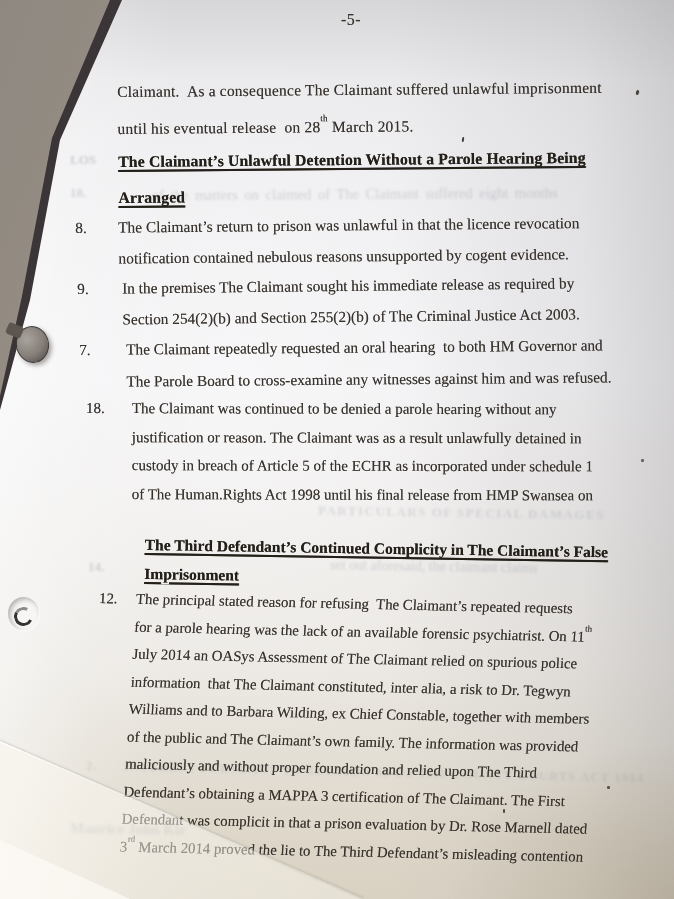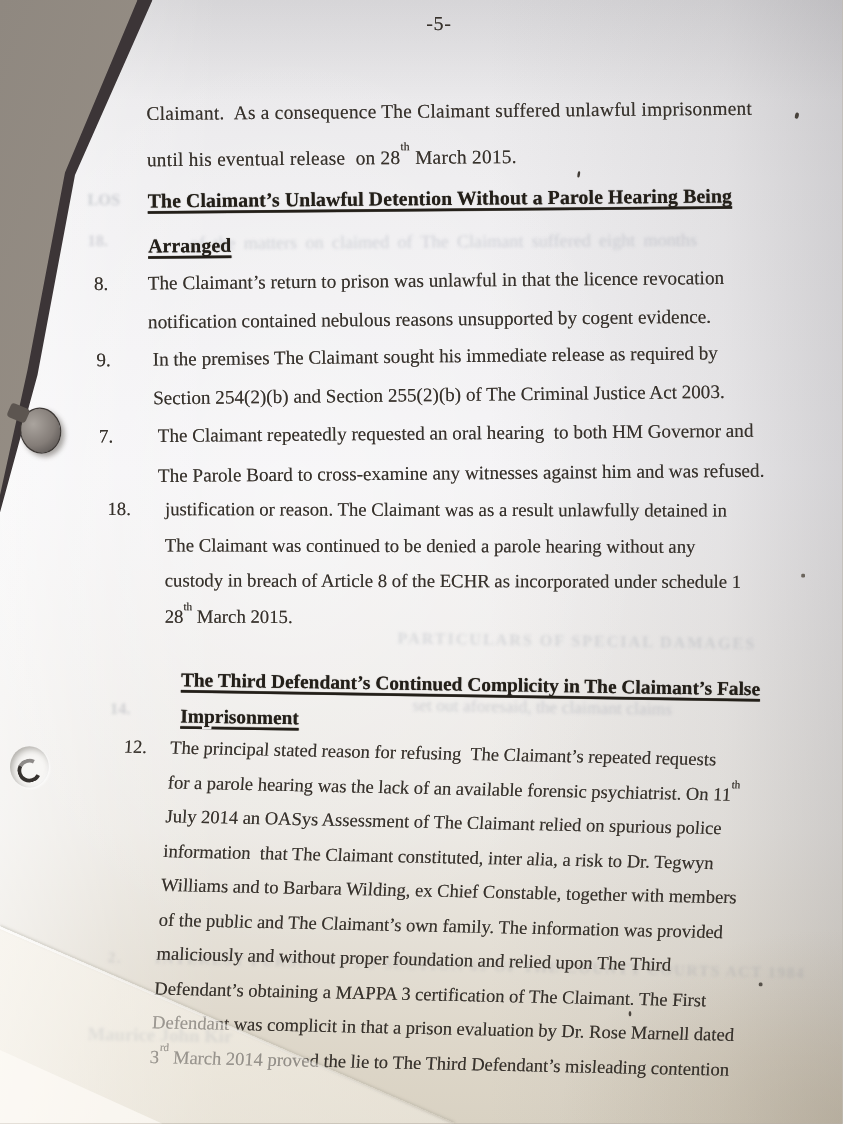--- a/index.html
+++ b/index.html
@@ -143,24 +143,24 @@
       <span class="pnum">7.</span>
       <div class="plines">
         <div class="line supify">The Claimant repeatedly requested an oral hearing  to both HM Governor and</div>
         <div class="line supify">The Parole Board to cross-examine any witnesses against him and was refused.</div>
       </div>
     </div>
 
     <div class="txt para11">
       <span class="pnum">18.</span>
       <div class="plines">
+        <div class="line supify">The Claimant was continued to be denied a parole hearing without any</div>
         <div class="line supify">justification or reason. The Claimant was as a result unlawfully detained in</div>
-        <div class="line supify">The Claimant was continued to be denied a parole hearing without any</div>
-        <div class="line supify">custody in breach of Article 8 of the ECHR as incorporated under schedule 1</div>
-        <div class="line supify">28<sup>th</sup> March 2015.</div>
+        <div class="line supify">custody in breach of Article 5 of the ECHR as incorporated under schedule 1</div>
+        <div class="line supify">of The Human.Rights Act 1998 until his final release from HMP Swansea on</div>
       </div>
     </div>
 
     <div class="txt head2">
       <div class="line h-line">The Third Defendant’s Continued Complicity in The Claimant’s False</div>
       <div class="line h-line">Imprisonment</div>
     </div>
 
     <div class="txt para12">
       <span class="pnum">12.</span>

